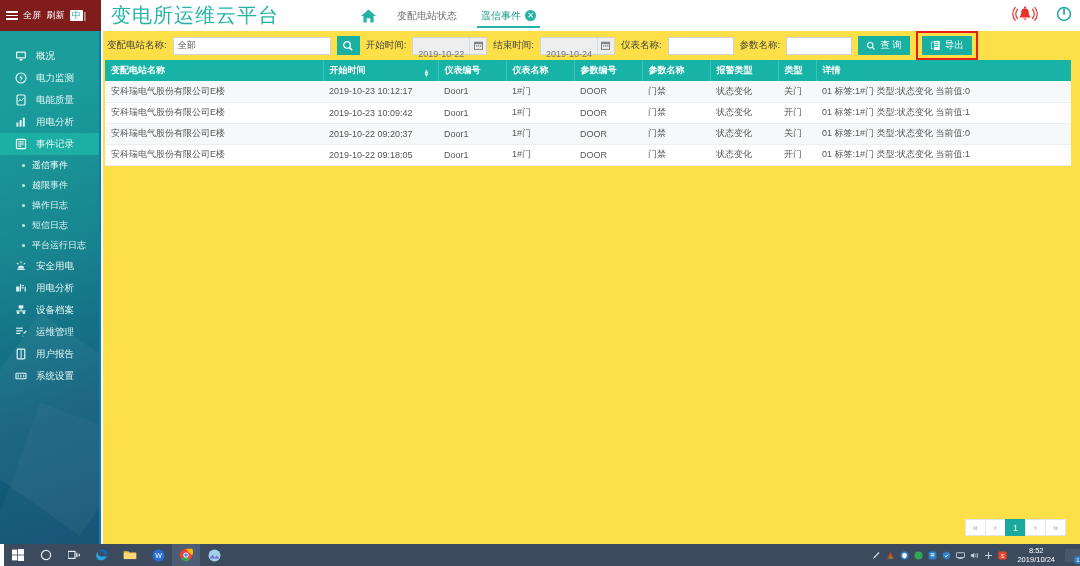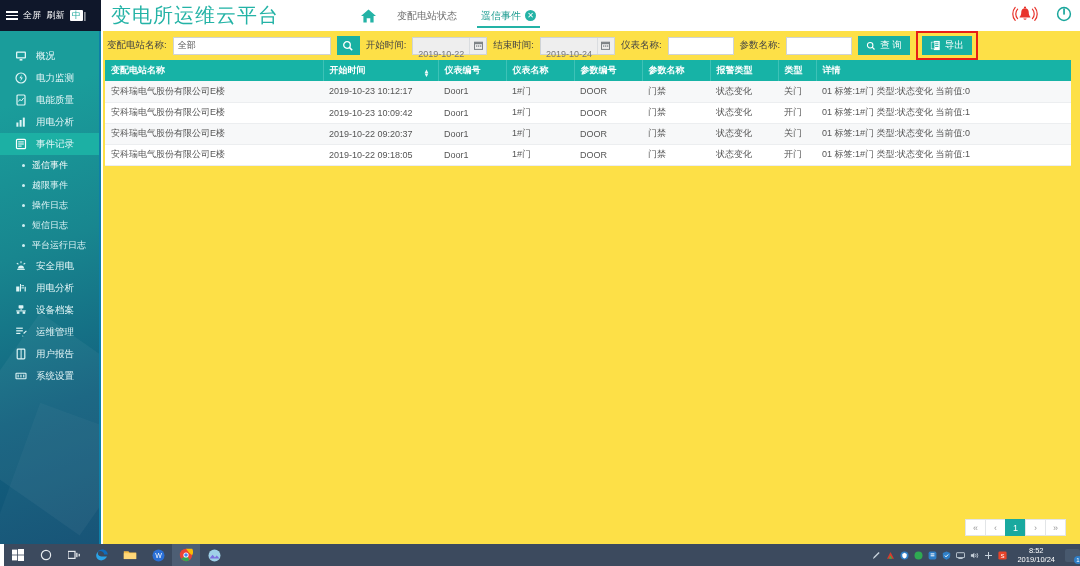--- a/index.html
+++ b/index.html
@@ -12,21 +12,21 @@
   .app { position: relative; width: 1080px; height: 566px; }
 
   
   .topbar {
     position: absolute; left: 0; top: 0; width: 1080px; height: 31px;
     background: #24b3a6; display: flex; align-items: center;
   }
   .topbar-left {
     width: 101px; height: 31px; display: flex; align-items: center;
     gap: 5px; padding-left: 6px; color: #fff; font-size: 9px;
-    background: #0f172a;
+    background: #7f1d1d;
   }
   .hamburger { display: inline-flex; flex-direction: column; gap: 2px; cursor: pointer; }
   .hamburger i { display: block; width: 12px; height: 1.6px; background: #fff; }
   .tb-link { color: #fff; font-size: 9px; letter-spacing: .2px; cursor: pointer; white-space: nowrap; }
   .lang { display: inline-flex; align-items: center; font-size: 9px; gap: 1px; }
   .lang .cn { background: #fff; color: #21a99d; padding: 0 2px; border-radius: 1px; font-size: 9px; line-height: 11px; }
   .lang .sep { color: #fff; }
   .lang .en { color: #fff; padding-left: 20px; }
 
   .brand-area {

